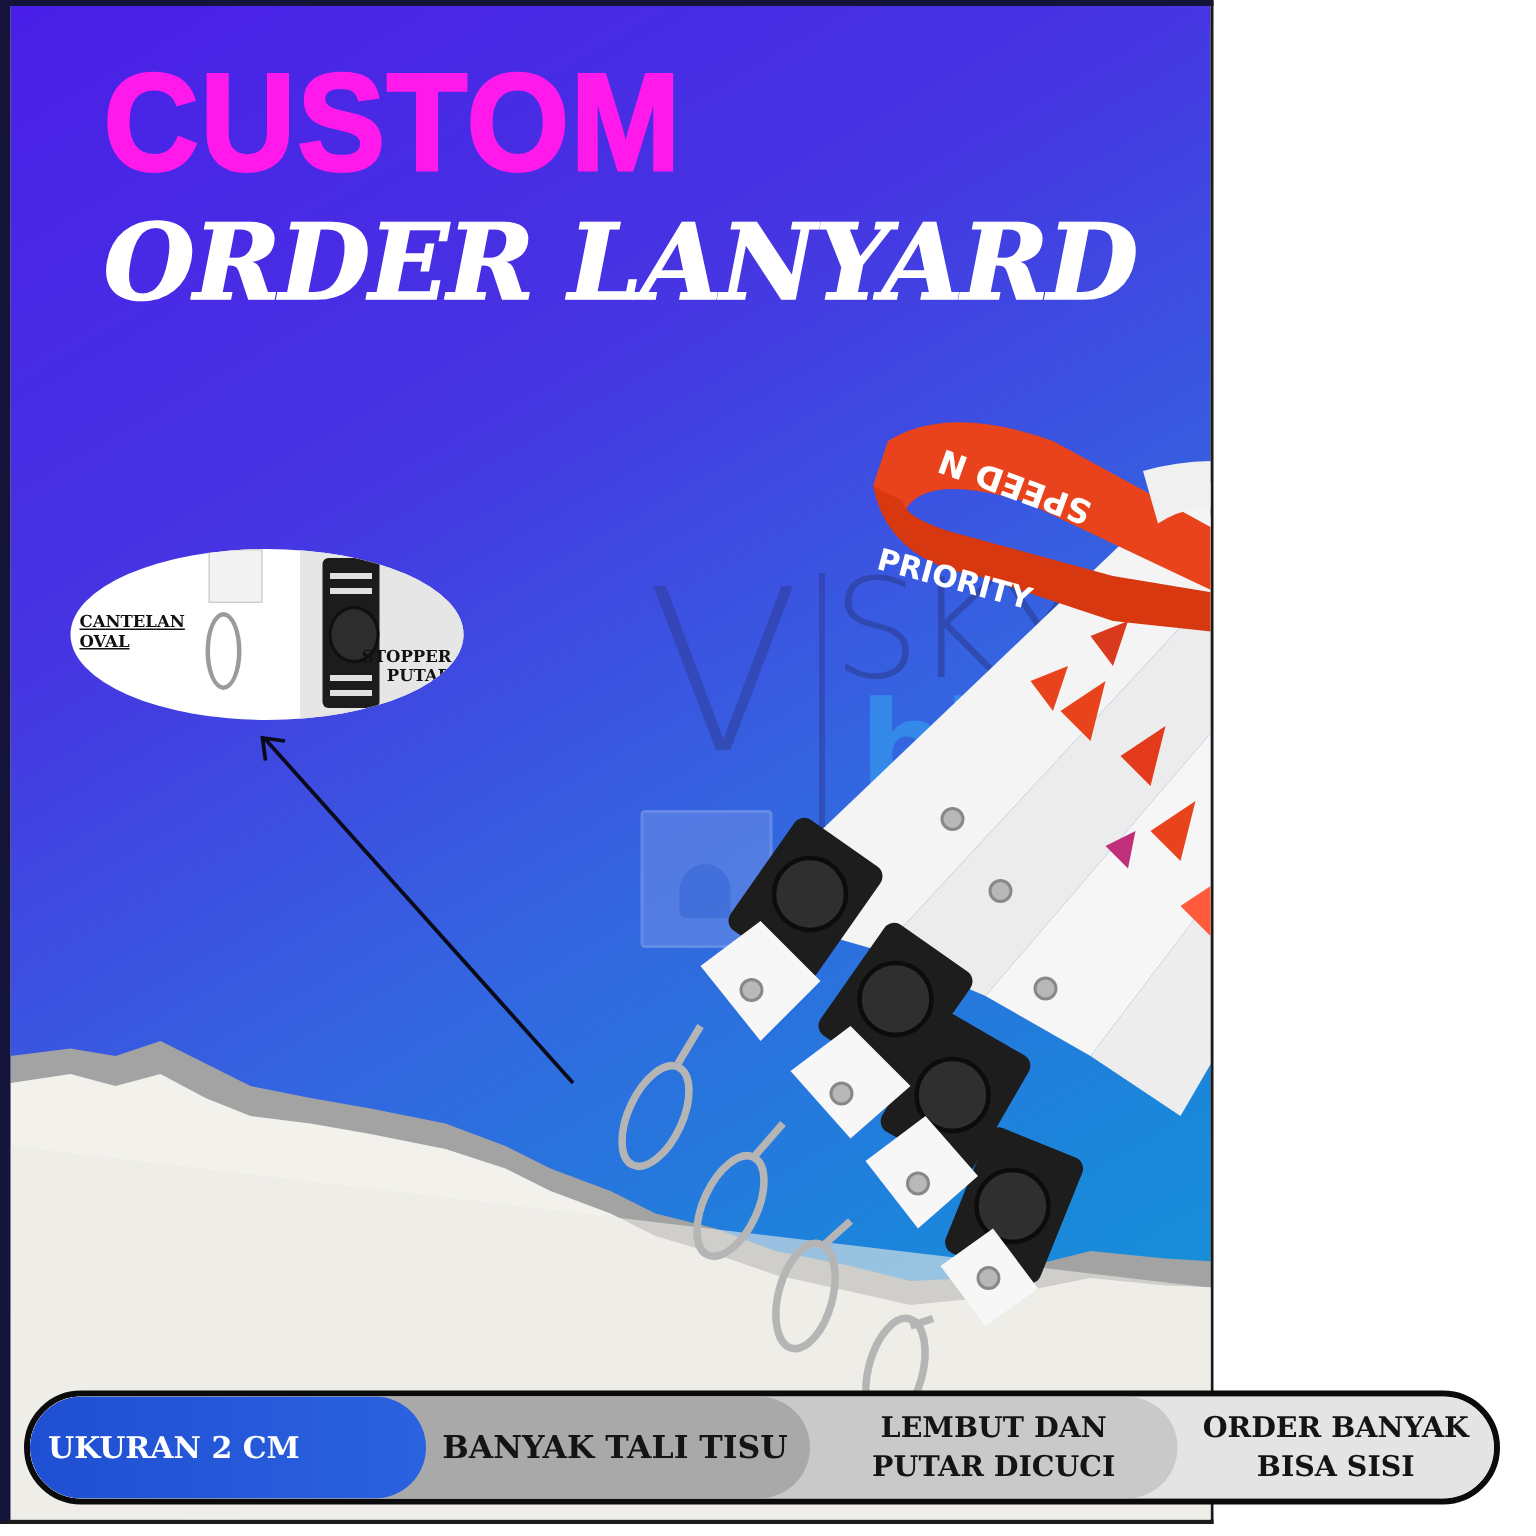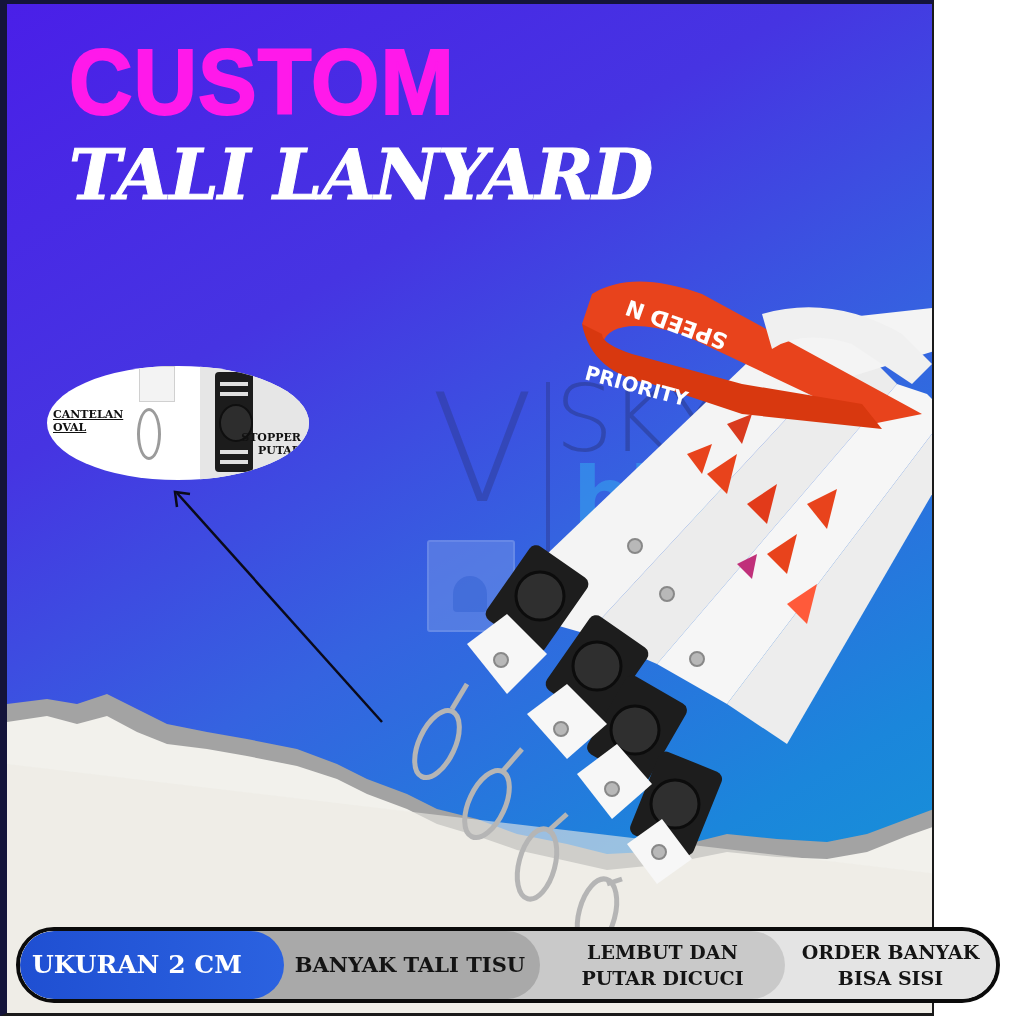--- a/index.html
+++ b/index.html
@@ -1,17 +1,17 @@
 <!DOCTYPE html>
 <html><head>
 <meta charset="utf-8">
 <style>
   html, body { margin:0; padding:0; }
   body { width:1024px; height:1024px; position:relative; overflow:hidden; background:#ffffff; font-family:"Liberation Sans", sans-serif; }
-  .frame { position:absolute; left:0; top:0; width:934px; height:1016px; border-left:7px solid #14143a; border-top:4px solid #14143a; border-right:2px solid #1a1a1a; border-bottom:3px solid #1a1a1a; box-sizing:border-box; overflow:hidden;
+  .frame { position:absolute; left:0; top:0; width:809px; height:1016px; border-left:7px solid #14143a; border-top:4px solid #14143a; border-right:2px solid #1a1a1a; border-bottom:3px solid #1a1a1a; box-sizing:border-box; overflow:hidden;
     background: linear-gradient(150deg, #4a1fe8 0%, #4634e2 30%, #3563e0 55%, #1b86db 80%, #1498d6 100%); }
   .title-custom { position:absolute; left:62px; top:34px; font-family:"Liberation Sans", sans-serif; font-weight:900; font-size:88px; letter-spacing:1px; color:#ff19ea; line-height:1; transform:scaleY(1.05); -webkit-text-stroke:2px #ff19ea; }
   .title-lanyard { position:absolute; left:62px; top:136px; font-family:"DejaVu Serif", serif; font-weight:bold; font-style:italic; font-size:70px; color:#ffffff; line-height:1; letter-spacing:-1px; -webkit-text-stroke:1px #ffffff; }
   .subtitle { position:absolute; left:64px; top:224px; font-family:"DejaVu Sans", sans-serif; font-weight:200; font-size:38px; color:#ffffff; line-height:1; letter-spacing:-1px; }
 
   .oval { position:absolute; left:40px; top:362px; width:262px; height:114px; border-radius:50%; overflow:hidden; background:#ffffff; }
   .oval .right-half { position:absolute; left:153px; top:0; width:110px; height:100%; background:#e6e6e6; }
   .oval-label { position:absolute; font-family:"DejaVu Serif", serif; font-weight:bold; font-size:11px; color:#111; line-height:13px; }
   .oval-label.left { left:6px; top:42px;text-decoration:underline; }
   .oval-label.right { right:8px; top:42px; text-align:right;margin-top:23px; }
@@ -32,39 +32,39 @@
   .wm-card { position:absolute; left:4px; top:166px; width:84px; height:88px; background:#6e8fe6; border:2px solid #8ea9ee; border-radius:3px; }
   .wm-card .person { position:absolute; left:24px; top:34px; width:34px; height:36px; background:#5077d6; border-radius:50% 50% 4px 4px; }
 
   .rope-red { position:absolute; left:565px; top:270px; width:360px; height:160px; }
   .lanyards { position:absolute; left:400px; top:300px; }
 
   .paper { position:absolute; left:0; top:0; }
 
   .pill { position:absolute; left:16px; top:927px; width:984px; height:76px; border:4px solid #0b0b0b; border-radius:40px; box-sizing:border-box; overflow:hidden; background:#e3e3e3; }
   .seg { position:absolute; top:0; height:100%; border-radius:0 36px 36px 0; display:flex; align-items:center; justify-content:center; text-align:center; font-family:"DejaVu Serif", serif; font-weight:bold; color:#141414; line-height:26px; }
-  .seg1 { left:0; width:264px; background:linear-gradient(90deg,#1f4fd2,#2b62e0); color:#ffffff; font-size:25px; z-index:4; border-radius:36px; justify-content:flex-start; padding-left:12px; box-sizing:border-box; }
+  .seg1 { left:0; width:264px; background:linear-gradient(90deg,#1f4fd2,#2b62e0); color:#ffffff; font-size:20px; z-index:4; border-radius:36px; justify-content:flex-start; padding-left:12px; box-sizing:border-box; }
   .seg2 { left:0; width:520px; background:#a9a9a9; font-size:21px; z-index:3; padding-left:260px; box-sizing:border-box; }
   .seg3 { left:0; width:765px; background:#c9c9c9; font-size:19px; z-index:2; padding-left:520px; box-sizing:border-box; }
   .seg4 { left:0; width:100%; background:#e4e4e4; font-size:19px; z-index:1; padding-left:765px; box-sizing:border-box; border-radius:36px; }
   .seg .txt { white-space:pre-line; }
 </style>
 </head>
 <body>
 
 <div class="frame">
 
   <svg class="paper" width="1016" height="1016">
     <path d="M0 700 L40 695 L70 700 L100 690 L130 705 L160 720 L200 728 L240 735 L290 745 L330 760 L360 775 L400 790 L430 805 L470 815 L510 830 L560 840 L600 850 L640 848 L680 840 L720 830 L770 835 L820 838 L860 830 L900 815 L940 800 L970 790 L1000 782 L1016 785 L1016 1016 L0 1016 Z" fill="#a3a3a3"></path>
     <path d="M0 718 L40 712 L70 720 L100 712 L130 728 L160 740 L200 745 L240 752 L290 762 L330 775 L360 790 L400 805 L430 820 L470 832 L510 846 L560 857 L600 866 L640 862 L680 856 L720 848 L770 853 L820 855 L860 848 L900 832 L940 818 L970 808 L1000 800 L1016 802 L1016 1016 L0 1016 Z" fill="#f2f1ec"></path>
     <path d="M0 760 L1016 880 L1016 1016 L0 1016 Z" fill="#ecebe5" opacity="0.6"></path>
   </svg>
 
   <div class="title-custom">CUSTOM</div>
-  <div class="title-lanyard">TALI LANYARD</div>
+  <div class="title-lanyard">ORDER LANYARD</div>
 
   <div class="watermark">
     <div class="wm-v">V</div>
     <div class="wm-card">
         <div class="person"></div>
       </div>
     <div class="wm-bar"></div>
     <div class="wm-sky">SKY</div>
     <div class="wm-blue">blue</div>
     <div class="wm-lanyard">LANYARD</div>

